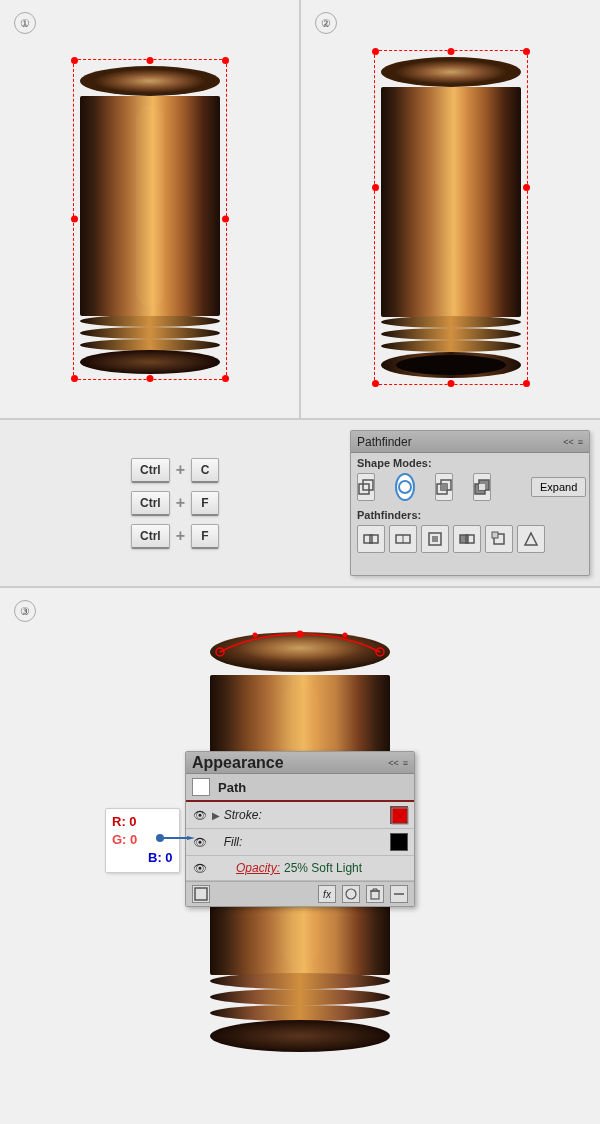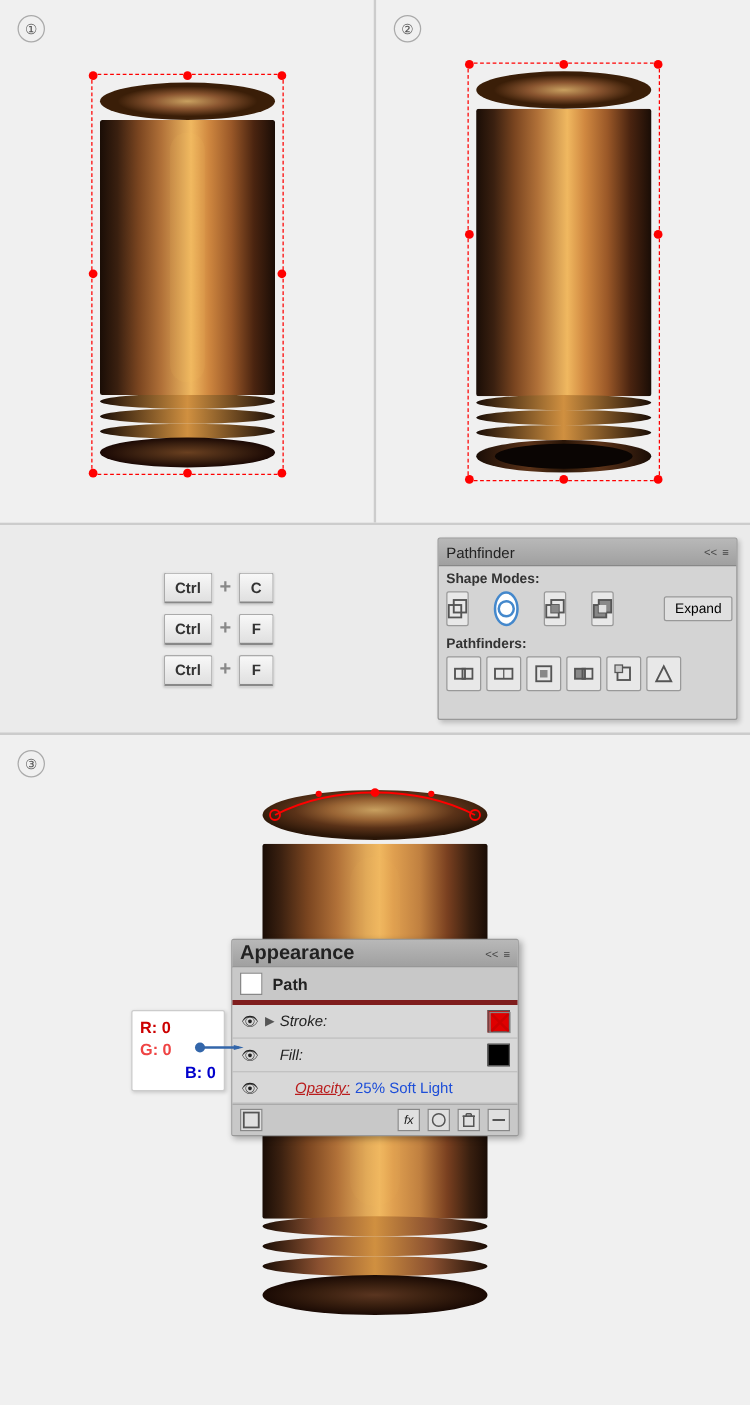--- a/index.html
+++ b/index.html
@@ -234,21 +234,21 @@
     }
 
     .ap-title {
       font-weight: bold;
       font-size: 16px;
       color: #222;
     }
 
     .ap-path-row {
       background: #c8c8c8;
-      border-bottom: 4px solid #7f1d1d;
+      border-bottom: 2px solid #7f1d1d;
       padding: 4px 6px;
       display: flex;
       align-items: center;
       gap: 8px;
       font-weight: bold;
       font-size: 13px;
     }
 
     .ap-path-swatch {
       width: 18px;
@@ -301,21 +301,21 @@
     .ap-opacity-label {
       font-style: italic;
       font-size: 12px;
       text-decoration: underline;
       cursor: pointer;
       color: #b91c1c;
     }
 
     .ap-opacity-value {
       font-size: 12px;
-      color: #1d4ed8;
+      color: #14532d;
       text-align: right;
     }
 
     .ap-bottom-bar {
       display: flex;
       align-items: center;
       padding: 3px 6px;
       background: #c8c8c8;
       border-top: 1px solid #aaa;
       gap: 6px;

